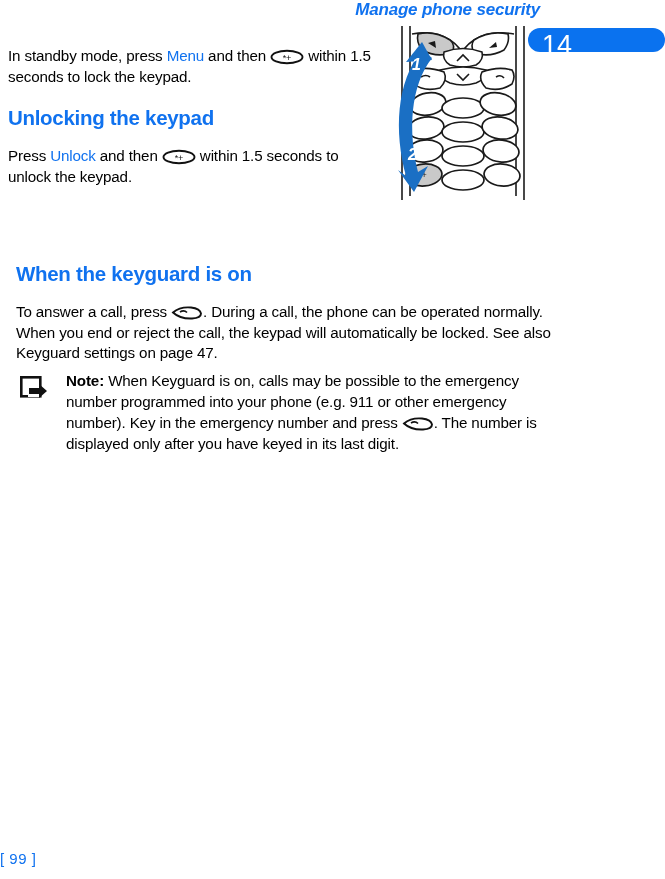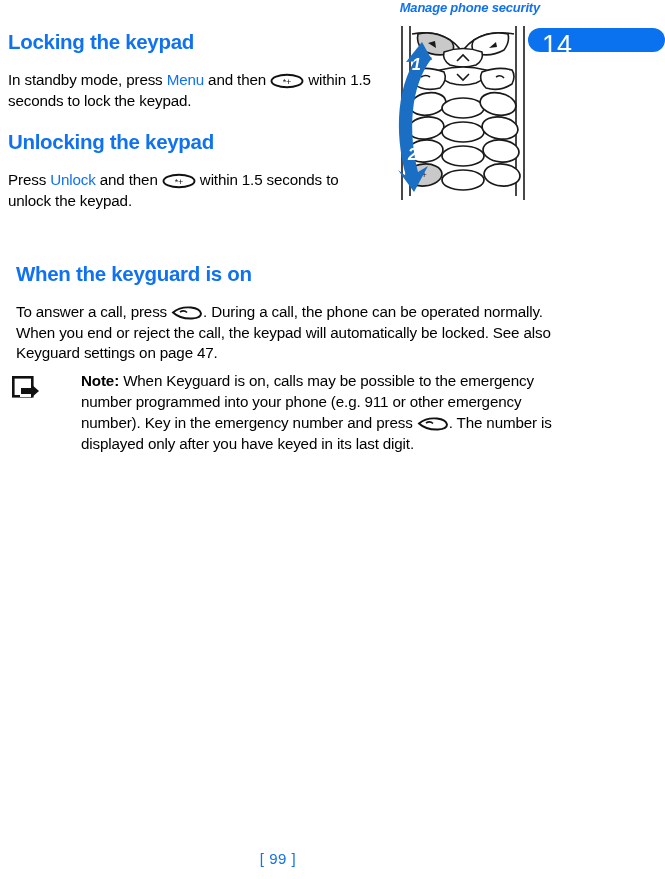--- a/index.html
+++ b/index.html
@@ -18,21 +18,21 @@
 
   
   .running-header {
     position: absolute;
     top: 0px;
     left: 0px;
     width: 540px;
     text-align: right;
     font-style: italic;
     font-weight: bold;
-    font-size: 13px;
+    font-size: 17px;
     letter-spacing: -0.2px;
     color: #1072ef;
     white-space: nowrap;
   }
 
   
   .chapter-badge {
     position: absolute;
     top: 28px;
     left: 528px;
@@ -85,25 +85,24 @@
     position: absolute;
     top: 262px;
     left: 16px;
     width: 545px;
   }
 
   
   .note-block {
     position: absolute;
     top: 370px;
-    left: 12px;
+    left: 20px;
     width: 545px;
     display: flex;
     align-items: flex-start;
-    gap: 23px;
   }
   .note-icon {
     width: 34px;
     flex: 0 0 34px;
     padding-top: 6px;
   }
   .note-body {
     flex: 1 1 auto;
     font-size: 15.2px;
     line-height: 21px;
@@ -127,25 +126,23 @@
     height: 185px;
   }
   .phone-figure svg { display: block; }
 
   
   .page-footer {
     position: absolute;
     bottom: 12px;
     left: 0;
     width: 500px;
-    text-align: center;
     color: #1072ef;
     font-size: 15px;
     letter-spacing: 0.5px;
-    padding-left: 28px;
   }
 </style>
 </head>
 <body>
 
 <div class="running-header">Manage phone security</div>
 
 <div class="chapter-badge">14</div>
 
 <div class="phone-figure">
@@ -202,21 +199,20 @@
       <path d="M34 30 C8 62, 6 112, 18 156 L10 150 L26 172 L40 146 L30 152 C20 112, 22 66, 44 38 Z" fill="#1a6fc4"></path>
       <path d="M34 22 l-16 20 l26 -2 z" fill="#1a6fc4"></path>
     </g>
     <text x="24" y="50" font-family="Liberation Sans, sans-serif" font-size="16" font-weight="bold" font-style="italic" fill="#ffffff">1</text>
     <text x="20" y="140" font-family="Liberation Sans, sans-serif" font-size="16" font-weight="bold" font-style="italic" fill="#ffffff">2</text>
   </svg>
 </div>
 
 <div class="text-column">
 
-  <h2 class="section-heading">Locking the keypad</h2>
 
   <p class="body-text">
     <span>In standby mode, press </span><span class="kw">Menu</span><span> and then </span><span class="inline-icon"><svg width="34" height="16" viewBox="0 0 34 16">
           <ellipse cx="17" cy="8" rx="15.5" ry="6.3" fill="none" stroke="#111" stroke-width="1.9"></ellipse>
           <text x="17" y="11.5" text-anchor="middle" font-family="Liberation Sans, sans-serif" font-size="9" fill="#111">*+</text>
         </svg></span><span> within 1.5 seconds to lock the keypad.</span>
   </p>
 
 
   <h2 class="section-heading spaced">Unlocking the keypad</h2>

